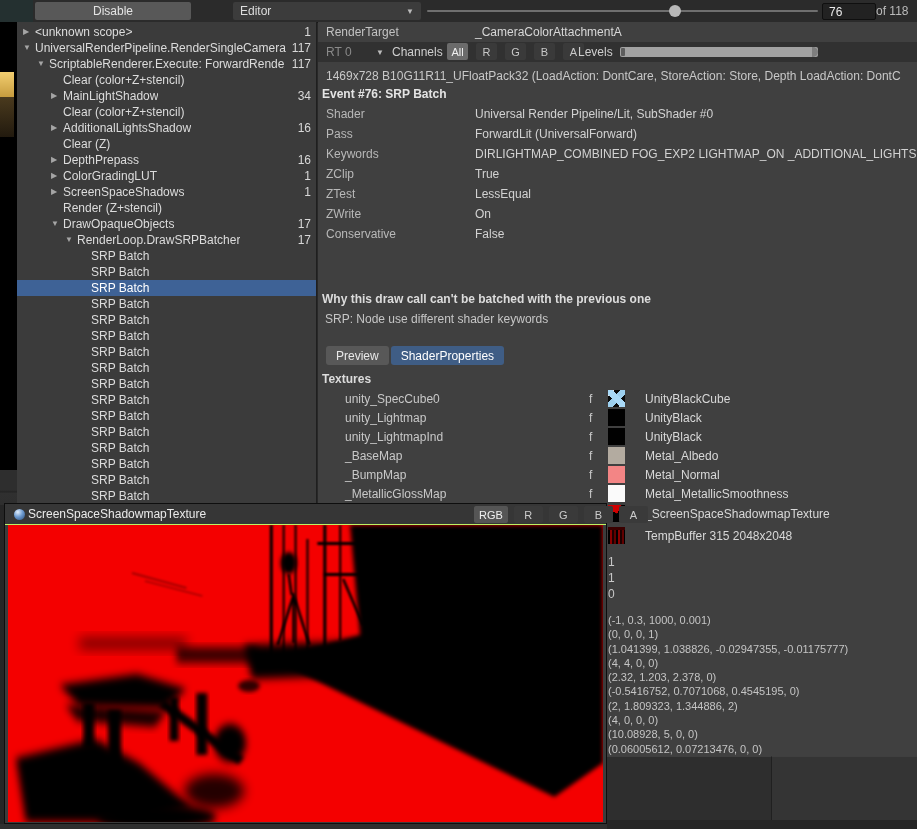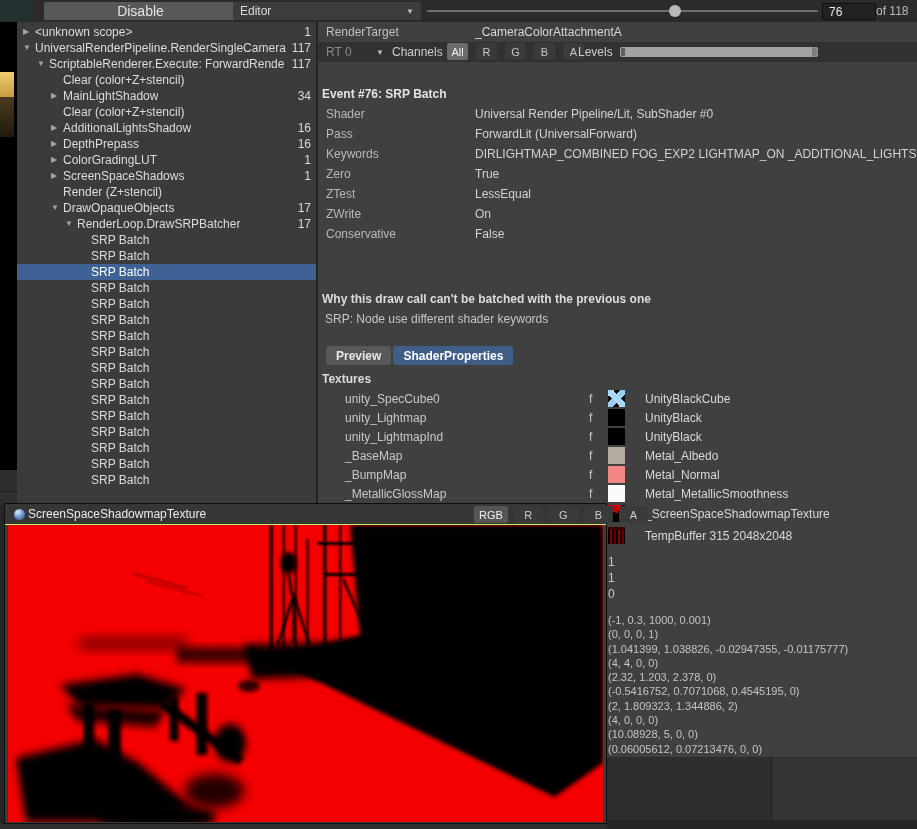--- a/index.html
+++ b/index.html
@@ -3,22 +3,22 @@
 <meta charset="utf-8">
 <style>
   html,body{margin:0;padding:0;background:#141414;}
   .root{position:relative;width:917px;height:829px;background:#282828;overflow:hidden;
         font-family:"Liberation Sans","DejaVu Sans",sans-serif;color:#cccccc;}
   .abs{position:absolute;}
 
   
   .topbar{left:0;top:0;width:917px;height:22px;background:#2b2b2b;border-bottom:1px solid #191919;}
   .topdeco{left:0;top:0;width:33px;height:22px;background:#243030;}
-  .disable-btn{left:35px;top:2px;width:193px;height:18px;background:#585858;border-radius:2px;
-        color:#e4e4e4;font-size:14px;display:flex;align-items:center;justify-content:center;cursor:default;margin-left:9px;}
+  .disable-btn{left:35px;top:2px;width:156px;height:18px;background:#585858;border-radius:2px;
+        color:#e4e4e4;font-size:12px;display:flex;align-items:center;justify-content:center;cursor:default;}
   .editor-dd{left:233px;top:2px;width:188px;height:18px;background:#3c3c3c;border-radius:2px;color:#dddddd;
         font-size:12px;display:flex;align-items:center;justify-content:space-between;padding:0 7px;box-sizing:border-box;}
   .dd-arrow{font-size:8px;color:#bbbbbb;}
   .fslider-track{left:427px;top:10px;width:391px;height:2px;background:#6f6f6f;border-radius:1px;}
   .fslider-handle{left:669px;top:5px;width:12px;height:12px;border-radius:50%;background:#b8b8b8;}
   .frame-box{left:822px;top:3px;width:46px;height:15px;background:#222222;border:1px solid #0f0f0f;border-radius:2px;
         color:#eaeaea;font-size:12px;display:flex;align-items:center;padding-left:6px;}
   .frame-total{left:876px;top:4px;font-size:12px;color:#bbbbbb;}
 
   
@@ -54,21 +54,21 @@
   .levels-bar::before{content:"";position:absolute;left:1px;top:1px;width:4px;height:8px;background:#5d5d5d;border-radius:1px;}
   .levels-bar::after{content:"";position:absolute;right:0px;top:0px;width:6px;height:10px;background:#7e7e7e;border-radius:0 5px 5px 0;}
   .buffer-info{left:8px;top:47px;color:#c8c8c8;white-space:nowrap;}
   .event-title{left:4px;top:65px;color:#e4e4e4;font-weight:bold;white-space:nowrap;}
   .details{left:0;top:82px;width:599px;}
   .drow{position:relative;height:20px;line-height:20px;white-space:nowrap;}
   .dlabel{position:absolute;left:8px;color:#b8b8b8;}
   .dvalue{position:absolute;left:157px;color:#d2d2d2;}
   .why-title{left:4px;top:270px;font-weight:bold;color:#dcdcdc;white-space:nowrap;}
   .why-reason{left:7px;top:290px;color:#c6c6c6;white-space:nowrap;}
-  .tabs{left:8px;top:324px;height:36px;display:flex;gap:2px;font-weight:bold;}
+  .tabs{left:8px;top:324px;height:36px;display:flex;gap:2px;}
   .tab{height:19px;padding:0 10px;display:flex;align-items:center;justify-content:center;background:#585858;
        color:#e8e8e8;border-radius:3px;font-size:12px;}
   .tab.selected{background:#3f5d85;color:#ffffff;}
   .tex-header{left:4px;top:350px;font-weight:bold;color:#dcdcdc;}
   .texrows{left:0;top:367px;width:599px;}
   .txrow{position:relative;height:19px;}
   .txrow:nth-child(7){margin-top:1px;}
   .txrow:nth-child(8){margin-top:3px;}
   .txname{position:absolute;left:27px;top:3px;color:#c8c8c8;}
   .txflag{position:absolute;left:271px;top:3px;color:#c8c8c8;}
@@ -170,20 +170,25 @@
         <span class="tlabel">Clear (color+Z+stencil)</span>
         <span class="tcount"></span>
       </div>
 
       <div class="trow" style="--indent: 2;">
         <span class="arrow">▶</span>
         <span class="tlabel">AdditionalLightsShadow</span>
         <span class="tcount">16</span>
       </div>
 
+      <div class="trow" style="--indent: 2;">
+        <span class="arrow"></span>
+        <span class="tlabel">Clear (Z)</span>
+        <span class="tcount"></span>
+      </div>
 
       <div class="trow" style="--indent: 2;">
         <span class="arrow">▶</span>
         <span class="tlabel">DepthPrepass</span>
         <span class="tcount">16</span>
       </div>
 
       <div class="trow" style="--indent: 2;">
         <span class="arrow">▶</span>
         <span class="tlabel">ColorGradingLUT</span>
@@ -332,20 +337,21 @@
 
           <div class="chbtn" style="position:relative;">B</div>
 
           <div class="chbtn" style="position:relative;">A</div>
 
       </div>
       <div class="abs lv-label">Levels</div>
       <div class="abs levels-bar"></div>
     </div>
 
+    <div class="abs buffer-info">1469x728 B10G11R11_UFloatPack32 (LoadAction: DontCare, StoreAction: Store, Depth LoadAction: DontC</div>
     <div class="abs event-title">Event #76: SRP Batch</div>
 
     <div class="abs details">
 
         <div class="drow">
           <span class="dlabel">Shader</span>
           <span class="dvalue">Universal Render Pipeline/Lit, SubShader #0</span>
         </div>
 
         <div class="drow">
@@ -353,21 +359,21 @@
           <span class="dvalue">ForwardLit (UniversalForward)</span>
         </div>
 
         <div class="drow">
           <span class="dlabel">Keywords</span>
           <span class="dvalue">DIRLIGHTMAP_COMBINED FOG_EXP2 LIGHTMAP_ON _ADDITIONAL_LIGHTS _</span>
         </div>
 
 
         <div class="drow">
-          <span class="dlabel">Zero</span>
+          <span class="dlabel">ZClip</span>
           <span class="dvalue">True</span>
         </div>
 
         <div class="drow">
           <span class="dlabel">ZTest</span>
           <span class="dvalue">LessEqual</span>
         </div>
 
         <div class="drow">
           <span class="dlabel">ZWrite</span>

